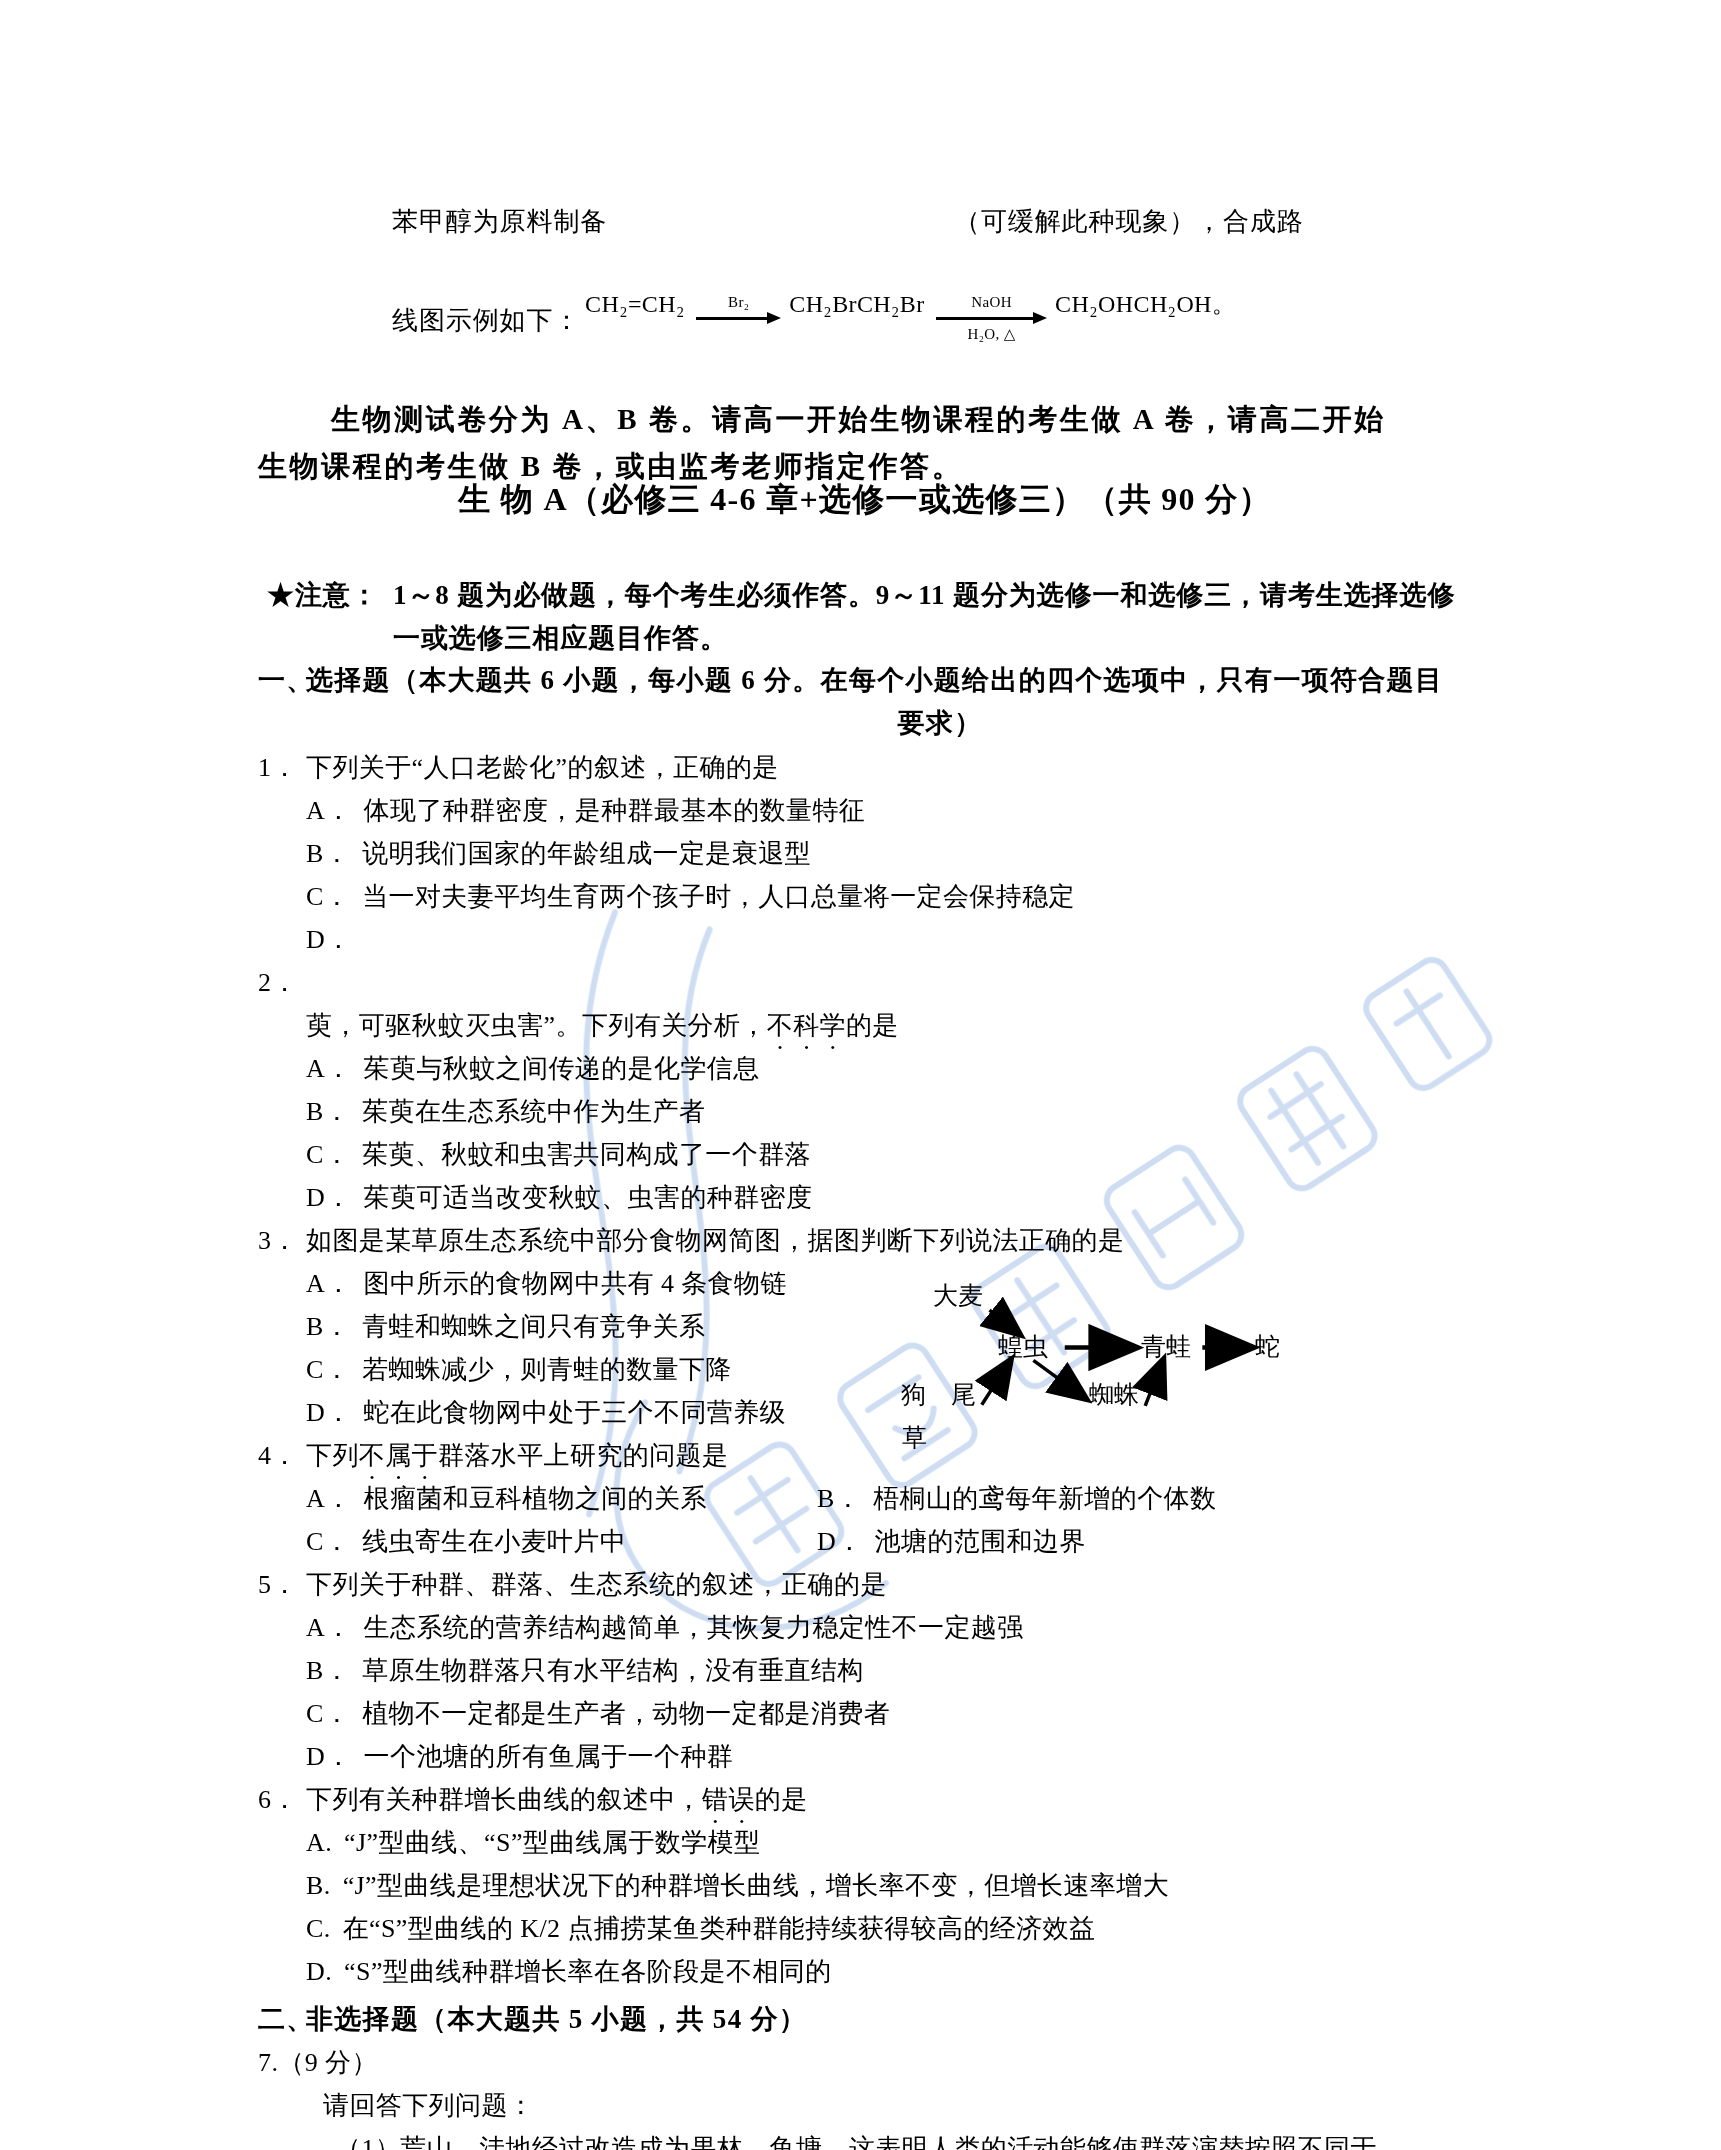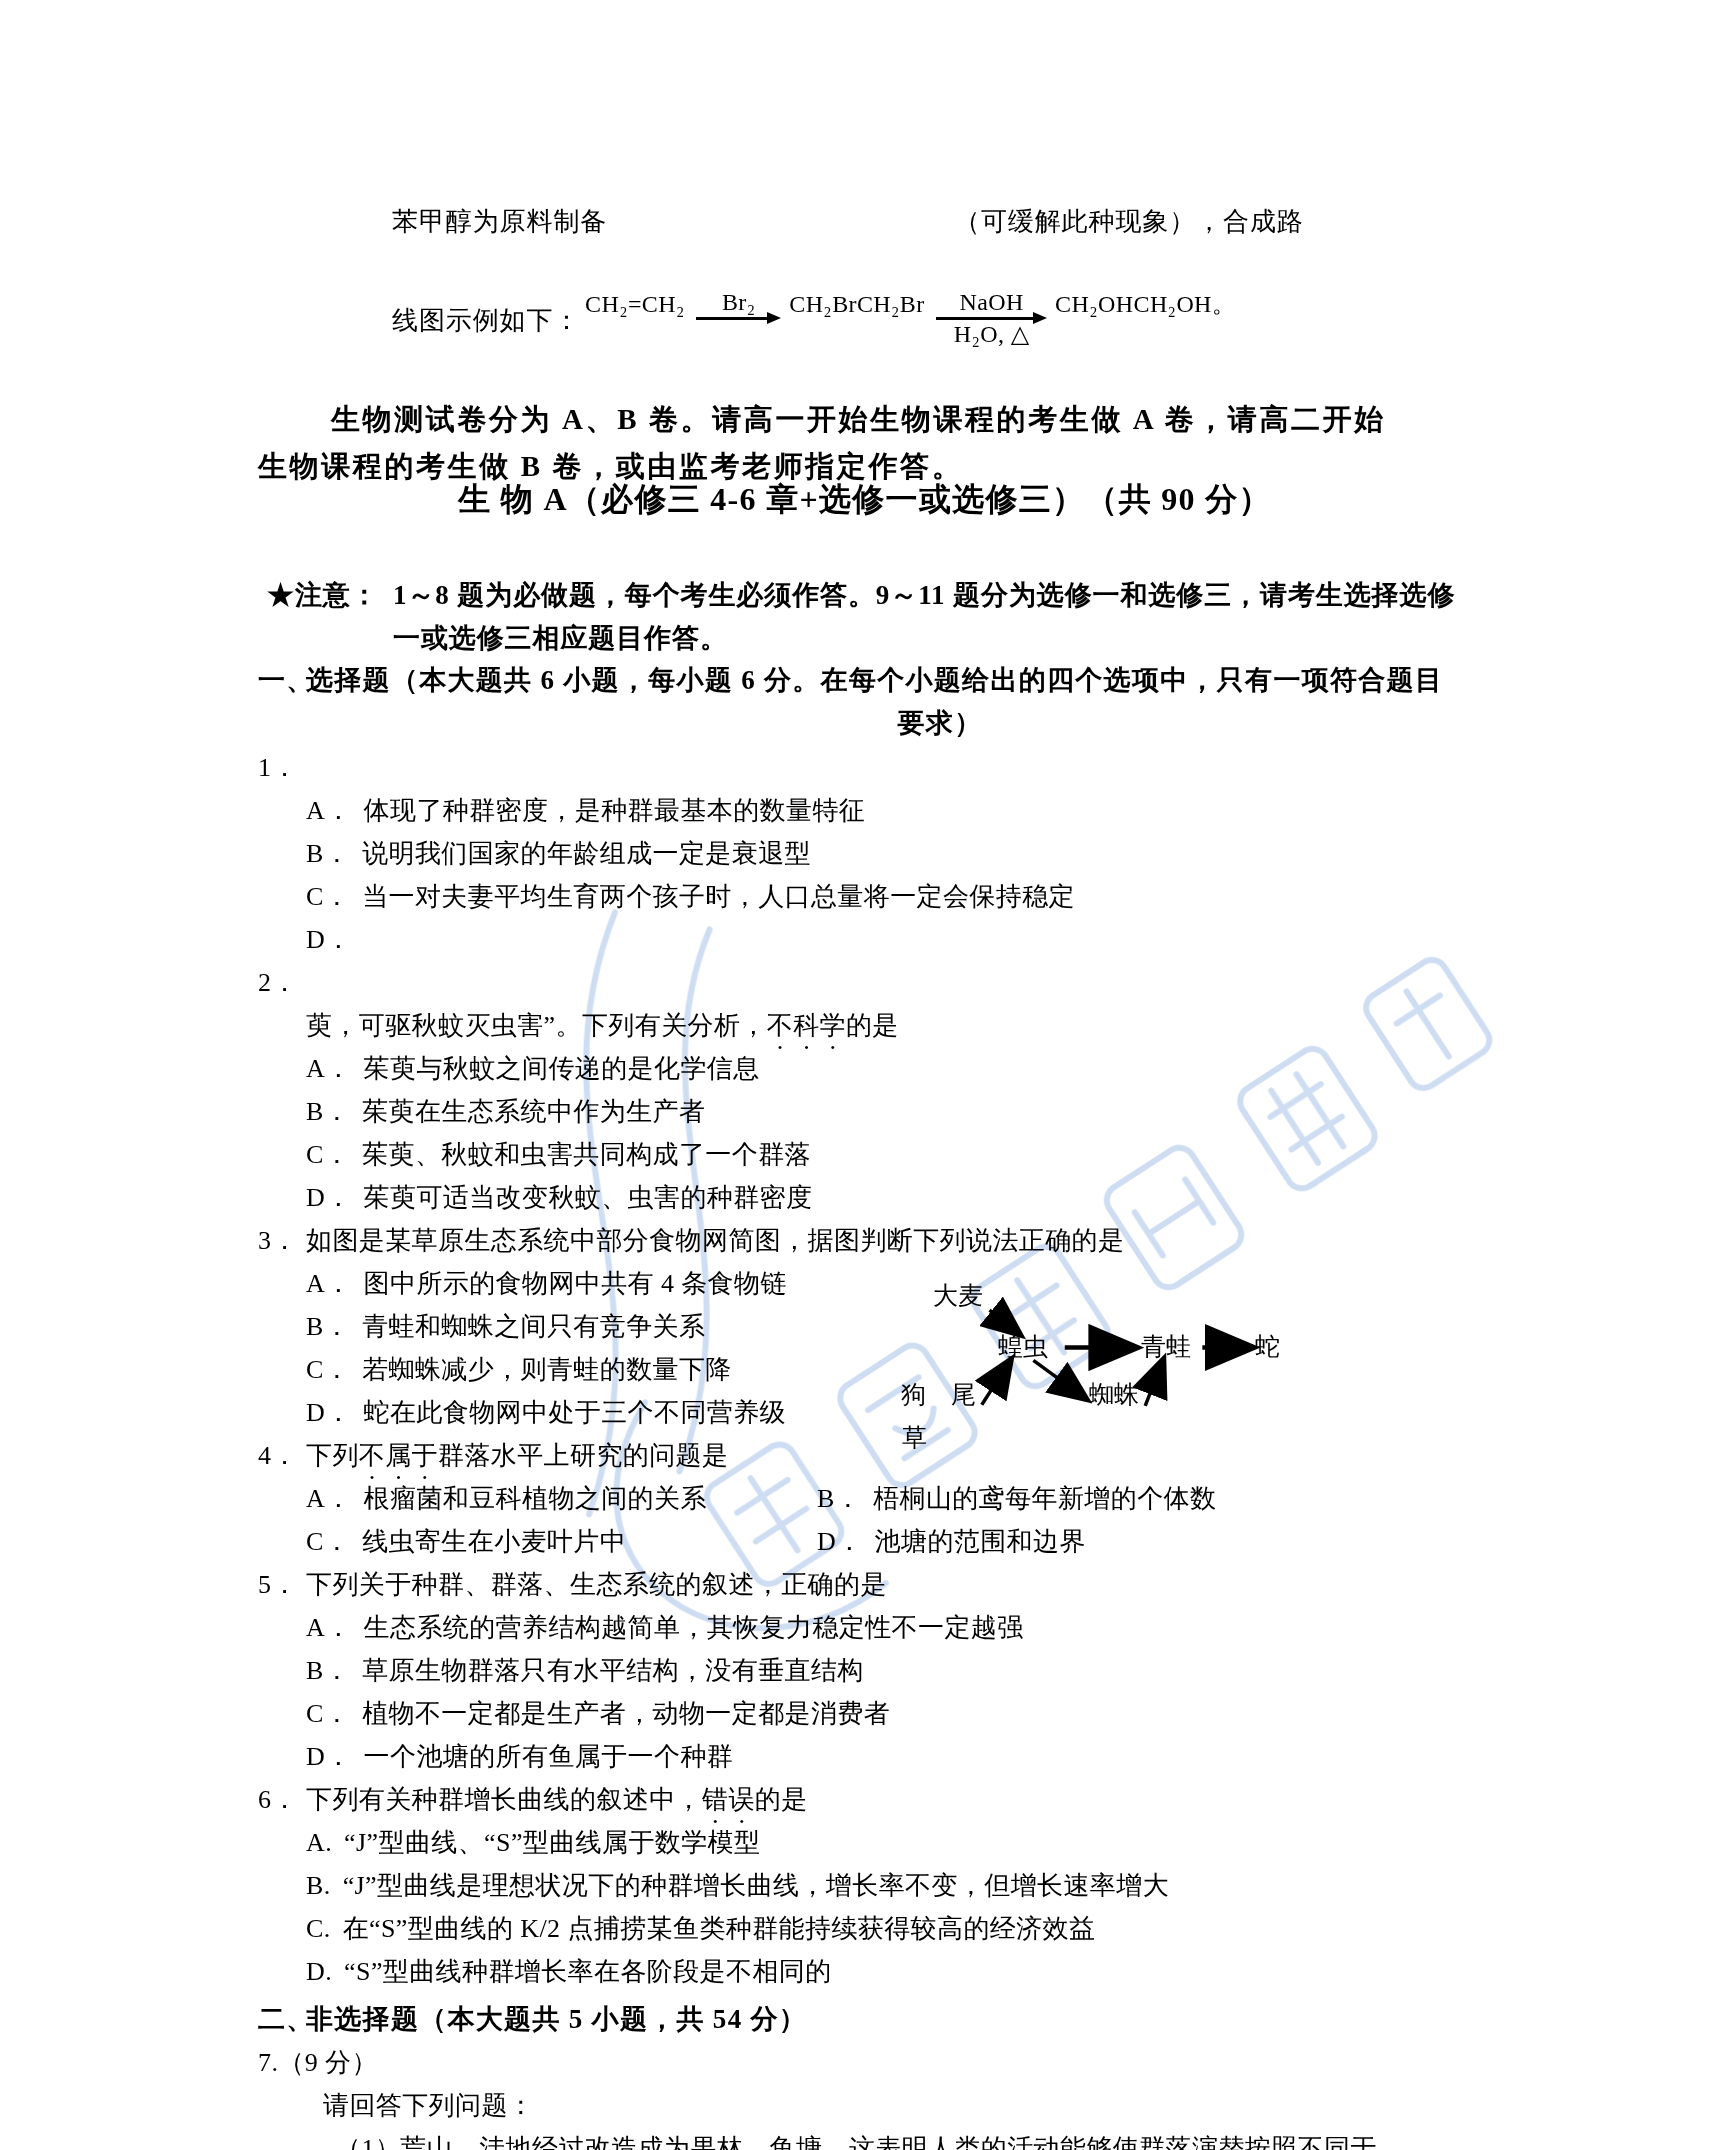--- a/index.html
+++ b/index.html
@@ -23,21 +23,21 @@
   .prep-left  { left: 392px;  top: 207px; }
   .prep-right { left: 954px; top: 207px; }
   .scheme-label { left: 392px; top: 306px; }
   .eq {
     left: 585px; top: 291px; height: 112px;
     display: flex; align-items: flex-start;
     font-size: 24px; letter-spacing: 0.4px; white-space: nowrap;
   }
   .eq .f { line-height: 27px; }
   .arrow { display: inline-flex; flex-direction: column; align-items: center; margin: 0 7.7px 0 11.2px; }
-  .arrow .lab { font-size: 24px; line-height: 23px; min-height: 23px; white-space: nowrap; font-family: Liberation Serif, serif; }
+  .arrow .lab { font-size: 15px; line-height: 23px; min-height: 23px; white-space: nowrap; font-family: Liberation Serif, serif; }
   .arrow .shaft { position: relative; height: 3.4px; background: #000; margin: 2.6px 14.6px 2.6px 0; }
   .arrow .shaft::after {
     content: ""; position: absolute; right: -13.8px; top: 50%;
     transform: translateY(-50%);
     border-left: 14.6px solid #000;
     border-top: 6.9px solid transparent;
     border-bottom: 6.9px solid transparent;
   }
   .a1 .shaft { width: 71px; }
   .a2 .shaft { width: 97px; }
@@ -169,20 +169,21 @@
       <span class="qnum">一、</span>
       <span>选择题（本大题共 6 小题，每小题 6 分。在每个小题给出的四个选项中，只有一项符合题目</span>
     </div>
     <div class="cont">要求）</div>
   </div>
 
   <div class="abs questions">
 
     <div class="row">
       <span class="qnum">1．</span>
+      <span>下列关于“人口老龄化”的叙述，正确的是</span>
     </div>
     <div class="row opt">
       <span class="optlab">A．</span>
       <span>体现了种群密度，是种群最基本的数量特征</span>
     </div>
     <div class="row opt">
       <span class="optlab">B．</span>
       <span>说明我们国家的年龄组成一定是衰退型</span>
     </div>
     <div class="row opt">

